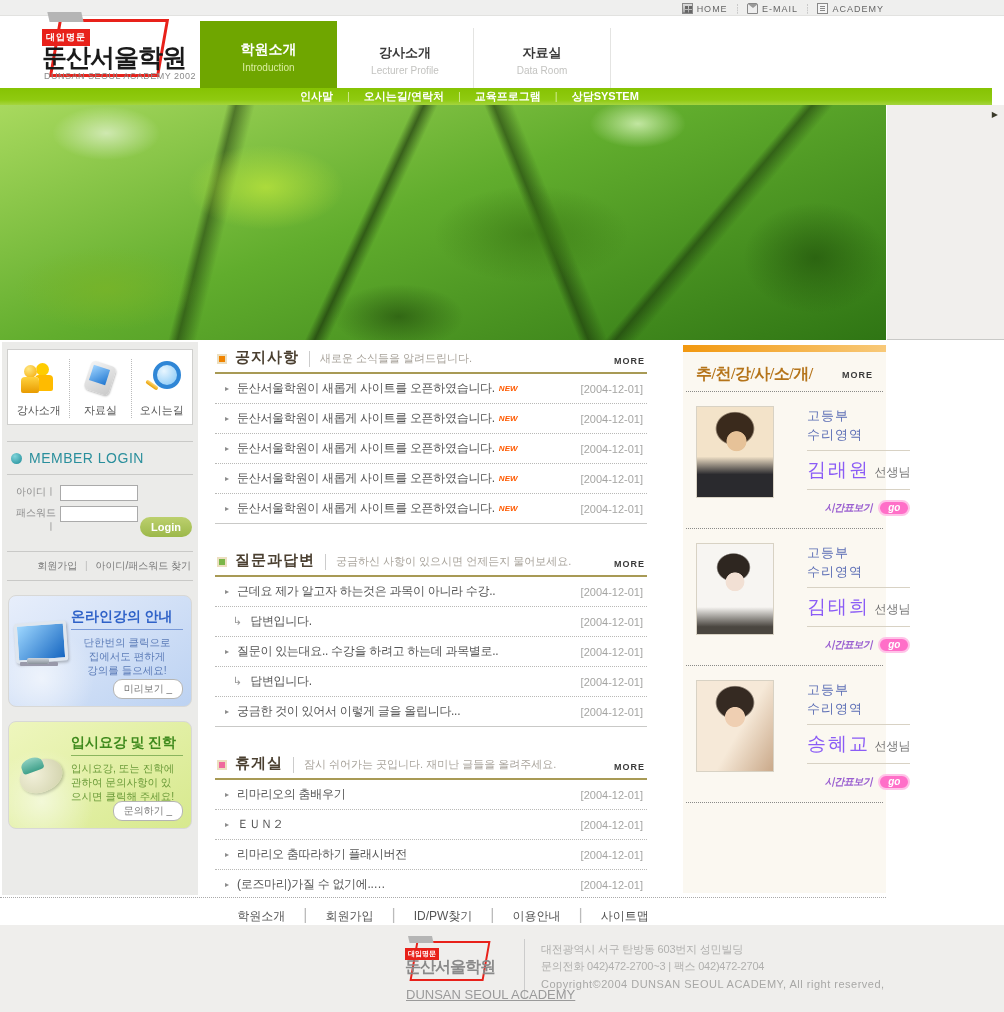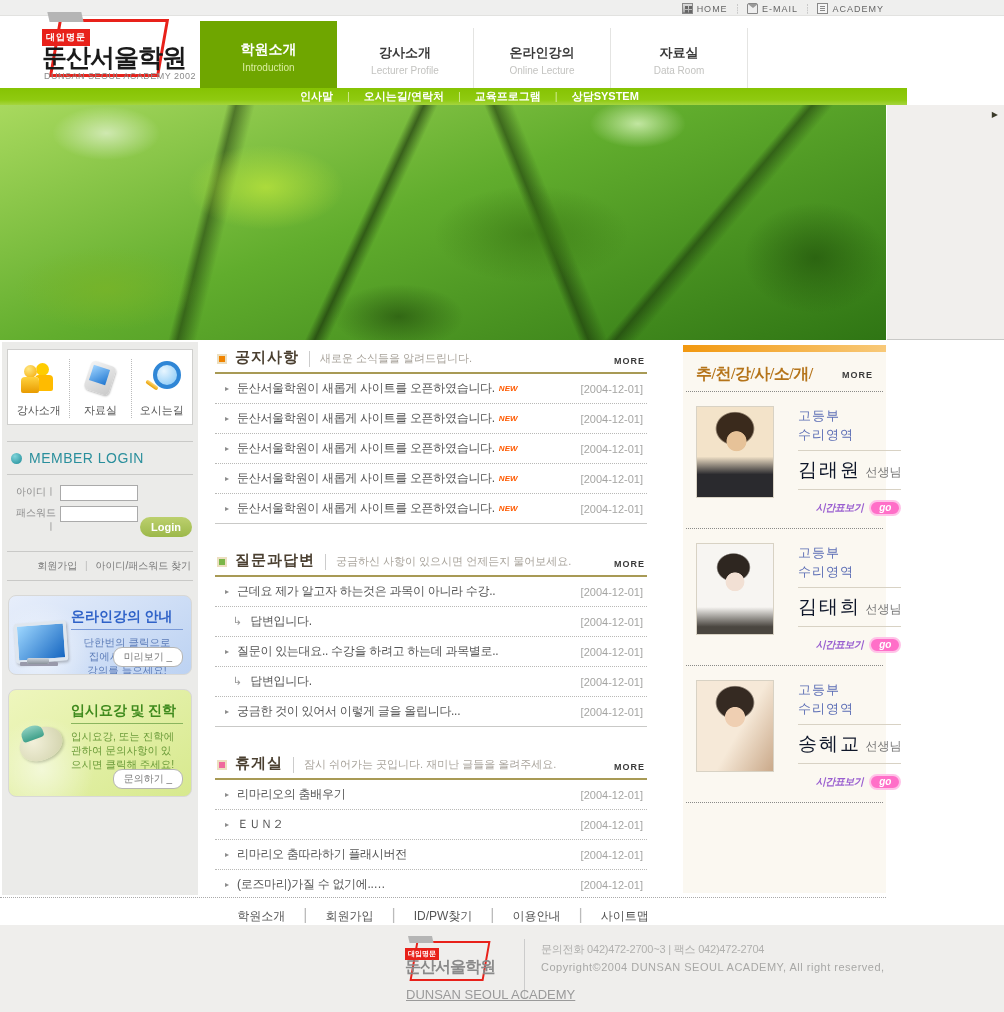--- a/index.html
+++ b/index.html
@@ -29,21 +29,21 @@
   .logo-sub { position:absolute; left:30px; top:58px; font-size:9px; color:#8a8a8a; letter-spacing:.5px; z-index:3; white-space:nowrap; }
   .tabs { position:absolute; left:200px; top:0; width:685px; height:67px; display:flex; }
   .tab { width:137px; height:60px; margin-top:7px; border-right:1px solid #e4e4e2; text-align:center; padding-top:16px; cursor:pointer; background:#fff; }
   .tab .t-ko { font-size:13px; font-weight:bold; color:#3a3a3a; }
   .tab .t-en { font-size:10px; color:#c3c3c0; margin-top:3px; }
   .tab.active { background:#6fa600; height:67px; margin-top:0; padding-top:20px; border-right:none; }
   .tab.active .t-ko { color:#fff; font-size:14px; }
   .tab.active .t-en { color:#d9ed9e; }
 
   
-  .subnav { position:absolute; top:88px; left:0; width:907px; height:17px; background:linear-gradient(#86c303,#8fca10 70%,#a5d53f); display:flex; align-items:center; }
+  .subnav { position:absolute; top:88px; left:0; width:992px; height:17px; background:linear-gradient(#86c303,#8fca10 70%,#a5d53f); display:flex; align-items:center; }
   .subnav ul { list-style:none; display:flex; margin-left:300px; }
   .subnav li { font-size:11px; font-weight:bold; color:#fff; cursor:pointer; white-space:nowrap; }
   .subnav li:not(:last-child):after { content:"|"; color:#d3ec96; font-weight:normal; margin:0 14px; }
 
   
   .hero { position:absolute; top:105px; left:0; width:1004px; height:235px; }
   .hero-photo { position:absolute; left:0; top:0; width:886px; height:235px; cursor:default;
     background:
       radial-gradient(ellipse 90px 45px at 12% 12%, rgba(255,255,255,.55), transparent 60%),
       radial-gradient(ellipse 80px 40px at 72% 8%, rgba(235,255,210,.7), transparent 60%),
@@ -85,21 +85,21 @@
   .login-form { padding:10px 6px 8px 6px; position:relative; }
   .form-row { display:flex; align-items:flex-start; margin-bottom:5px; }
   .form-label { width:52px; font-size:10px; color:#8a8a8a; text-align:right; padding-right:4px; }
   .form-input { width:78px; height:16px; border:1px solid #aaa; background:#fff; font-size:10px; padding:0 2px; }
   .login-btn { position:absolute; right:6px; bottom:10px; width:52px; height:20px; border:none; border-radius:10px; background:linear-gradient(#bcd06e,#9cb84a); color:#fff; font-size:11px; font-weight:bold; cursor:pointer; }
   .login-links { border-top:1px solid #c9c9c7; border-bottom:1px solid #c9c9c7; margin:4px 5px 0 5px; padding:7px 2px; font-size:10px; color:#777; text-align:right; }
   .login-links span { cursor:pointer; }
   .login-links .lsep { color:#bbb; margin:0 5px; cursor:default; }
 
   
-  .banner { margin:14px 6px 0 6px; border:1px solid #d8d8d6; border-radius:8px; position:relative; height:80px; padding:12px 8px 0 62px; overflow:hidden; cursor:pointer; }
+  .banner { margin:14px 6px 0 6px; border:1px solid #d8d8d6; border-radius:8px; position:relative; height:112px; padding:12px 8px 0 62px; overflow:hidden; cursor:pointer; }
   .banner-online { background:radial-gradient(circle 70px at 18% 75%, rgba(255,255,255,.6), transparent 75%), linear-gradient(145deg,#e7eefb,#bcd2f2); }
   .banner-adm { background:radial-gradient(circle 70px at 18% 75%, rgba(255,255,255,.55), transparent 75%), linear-gradient(145deg,#eef6bd,#d7e98e); height:108px; }
   .banner-title { font-size:14px; font-weight:bold; font-family:"Liberation Serif","DejaVu Serif",serif; padding-bottom:3px; border-bottom:1px solid; margin-bottom:5px; white-space:nowrap; }
   .banner-online .banner-title { color:#2f62c8; border-color:#7a9ad8; }
   .banner-adm .banner-title { color:#3f8a1d; border-color:#8ab55e; }
   .banner-line { font-size:10.5px; line-height:14px; white-space:nowrap; }
   .banner-online .banner-line { color:#5c7cb8;text-align:center; }
   .banner-adm .banner-line { color:#6a9a38; }
   .banner-btn { position:absolute; right:8px; bottom:7px; background:#fff; border:1px solid #b5b5b3; border-radius:9px; font-size:10px; color:#777; padding:2px 10px; cursor:pointer; }
   .monitor-icon { position:absolute; left:4px; top:26px; width:52px; height:44px; }
@@ -133,24 +133,24 @@
   
   .lect-topbar { height:7px; background:linear-gradient(90deg,#f2980f,#f8c979); }
   .lect-head { display:flex; align-items:center; padding:12px 10px 6px 10px; border-bottom:1px dotted #8a8a88; margin:0 3px; }
   .lect-title { font-size:16px; font-weight:bold; color:#b5741a; font-family:"Liberation Serif","DejaVu Serif",serif; letter-spacing:-.5px; }
   .lect-more { margin-left:auto; font-size:9px; font-weight:bold; color:#3a3a3a; letter-spacing:1px; cursor:pointer; }
   .lect-card { display:flex; padding:14px 8px 12px 10px; border-bottom:1px dotted #8a8a88; margin:0 3px; }
   .portrait { width:78px; height:92px; border:1px solid #d8d2c4; flex:none; cursor:pointer; }
   .pt-1 { background:radial-gradient(circle 16px at 52% 38%, #e6c298 0 60%, transparent 65%), radial-gradient(ellipse 30px 26px at 50% 24%, #3a2a1c 0 60%, transparent 66%), linear-gradient(#f3e3c9 55%, #2a2a2e 75%); }
   .pt-2 { background:radial-gradient(circle 15px at 50% 42%, #f2e0d4 0 60%, transparent 65%), radial-gradient(ellipse 26px 22px at 48% 26%, #2e2620 0 60%, transparent 66%), linear-gradient(#f7f5f2 70%, #4a4640 92%); }
   .pt-3 { background:radial-gradient(circle 16px at 50% 40%, #efcfb2 0 60%, transparent 65%), radial-gradient(ellipse 30px 26px at 50% 24%, #352a22 0 60%, transparent 66%), linear-gradient(120deg,#f6e9d8 55%, #caa98a); }
-  .lect-info { padding-left:24px; width:100%; }
+  .lect-info { padding-left:15px; width:100%;margin-left:18px; }
   .lect-dept { font-size:13px; color:#5b6db5; line-height:19px; letter-spacing:1px; }
   .lect-name-row { border-top:1px solid #d8d2c4; border-bottom:1px solid #d8d2c4; margin-top:6px; padding:6px 0; white-space:nowrap; }
-  .lect-name { font-size:19px; color:#0f172a; font-family:"Liberation Serif","DejaVu Serif",serif; letter-spacing:2px; }
+  .lect-name { font-size:19px; color:#8b5cf6; font-family:"Liberation Serif","DejaVu Serif",serif; letter-spacing:2px; }
   .lect-suffix { font-size:12px; color:#777; font-family:"Liberation Serif","DejaVu Serif",serif; }
   .lect-go-row { display:flex; align-items:center; justify-content:flex-end; gap:6px; margin-top:10px; }
   .timetable-label { font-size:10px; font-weight:bold; font-style:italic; color:#9a5fd0; letter-spacing:-.5px; cursor:pointer; }
   .go-badge { background:#ff6fc8; border:2px solid #ffc3e8; border-radius:9px; color:#fff; font-size:10px; font-weight:bold; font-style:italic; padding:0 8px 1px 8px; cursor:pointer; }
 
   
   .footer-links { position:absolute; top:897px; left:0; width:886px; border-top:1px dotted #aaa; border-bottom:1px dotted #aaa; padding:8px 0; text-align:center; background:#fff; }
   .footer-links span.flink { font-size:12px; color:#555; cursor:pointer; }
   .footer-links span.fsep { color:#bbb; margin:0 18px; }
   .footer { position:absolute; top:925px; left:0; width:1004px; height:87px; background:#efeeec; }
@@ -199,24 +199,20 @@
     <div class="tabs">
       <div class="tab active">
         <div class="t-ko">학원소개</div>
         <div class="t-en">Introduction</div>
       </div>
       <div class="tab">
         <div class="t-ko">강사소개</div>
         <div class="t-en">Lecturer Profile</div>
       </div>
       <div class="tab">
-        <div class="t-ko">온라인강의</div>
-        <div class="t-en">Online Lecture</div>
-      </div>
-      <div class="tab">
         <div class="t-ko">자료실</div>
         <div class="t-en">Data Room</div>
       </div>
     </div>
   </div>
 
   <div class="subnav">
     <ul>
       <li>인사말</li>
       <li>오시는길/연락처</li>
@@ -456,19 +452,20 @@
 
   <div class="footer">
     <div class="footer-inner">
       <div class="flogo">
         <div class="flogo-flag"></div>
         <div class="flogo-badge">대입명문</div>
         <div class="flogo-title">둔산서울학원</div>
         <div class="flogo-sub">DUNSAN SEOUL ACADEMY</div>
       </div>
       <div class="footer-text">
+        <div class="addr">대전광역시 서구 탄방동 603번지 성민빌딩</div>
         <div class="tel">문의전화 042)472-2700~3  |  팩스 042)472-2704</div>
         <div class="copy">Copyright©2004 DUNSAN SEOUL ACADEMY, All right reserved,</div>
       </div>
     </div>
   </div>
 
 </div>
 
 </body></html>

